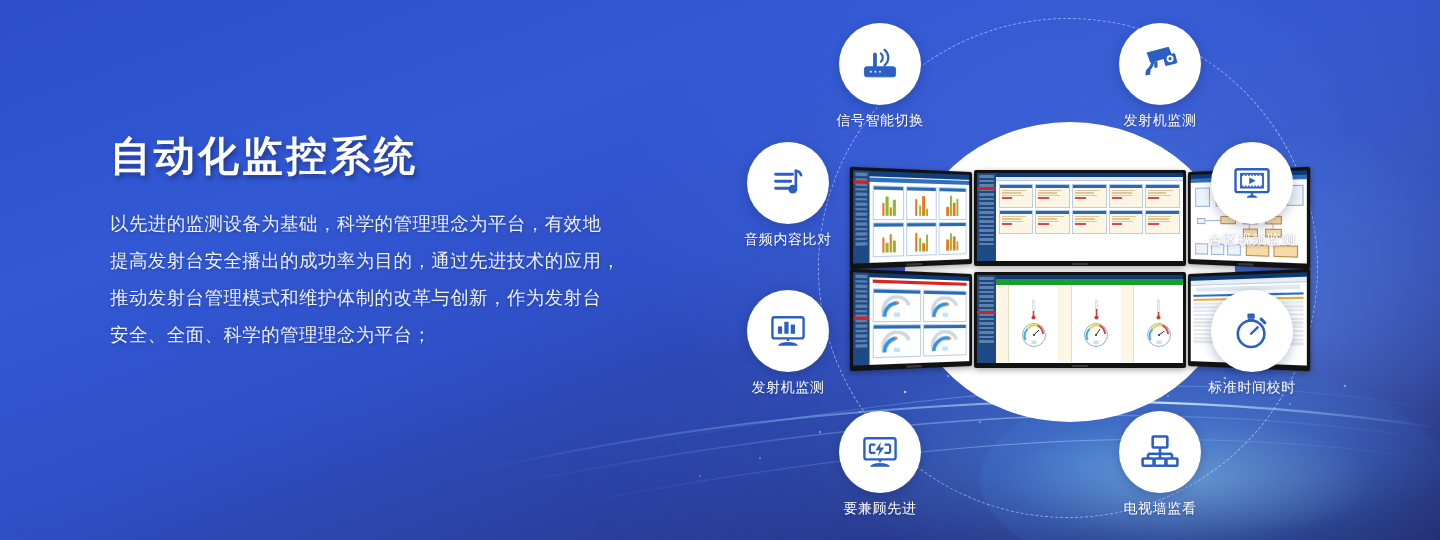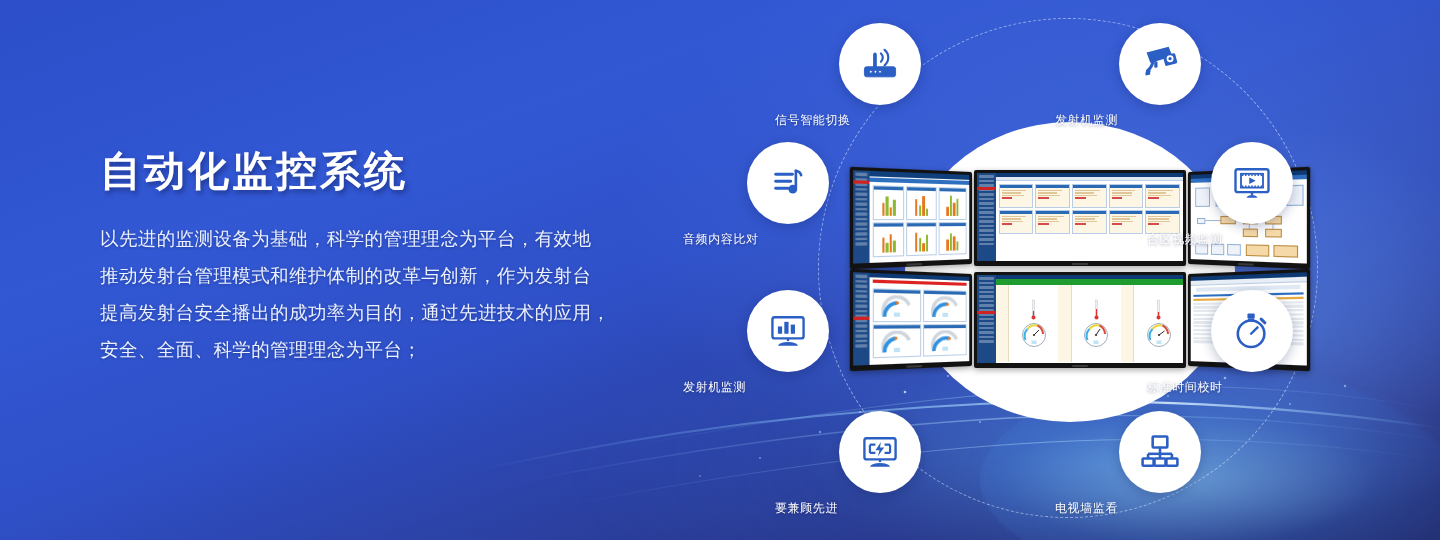--- a/index.html
+++ b/index.html
@@ -30,21 +30,21 @@
     background:radial-gradient(ellipse at 40% 50%, rgba(150,220,255,.45) 0%, rgba(80,160,250,.14) 42%, rgba(0,0,0,0) 72%);
     filter:blur(1px);
   }
   .glow-c {
     left:1100px; top:120px; width:420px; height:420px;
     background:radial-gradient(circle at 50% 50%, rgba(110,160,245,.30) 0%, rgba(0,0,0,0) 68%);
   }
   .wave { position:absolute; left:0; top:300px; width:1440px; height:240px; pointer-events:none; }
 
   
-  .copy { position:absolute; left:100px; top:134px; width:600px;margin-top:15px; }
+  .copy { position:absolute; left:110px; top:134px; width:600px; }
   .headline {
     font-size:41px; font-weight:700; color:#ffffff; letter-spacing:3px;
     text-shadow:2px 3px 5px rgba(10,20,70,.45);
     line-height:1.1; white-space:nowrap;
   }
   .body-copy {
     margin-top:26px; width:592px;
     font-size:18.5px; line-height:37px; color:#ecf1ff; letter-spacing:.4px;
     text-shadow:0 1px 3px rgba(10,20,70,.35);
   }
@@ -65,21 +65,21 @@
   .node { position:absolute; width:1px; height:1px; }
   .bubble {
     position:absolute; left:-41px; top:-41px;
     width:82px; height:82px; border-radius:50%;
     background:#ffffff; box-shadow:0 3px 12px rgba(15,30,90,.28);
     display:flex; align-items:center; justify-content:center;
   }
   .bubble svg { display:block; }
   .node-label {
     position:absolute; left:-105px; top:48px; width:210px;
-    text-align:left; color:#ffffff; font-size:12px; letter-spacing:.6px;
+    text-align:center; color:#ffffff; font-size:14px; letter-spacing:.6px;
     text-shadow:0 1px 3px rgba(10,20,70,.4); white-space:nowrap;
   }
 
   
   .wall { position:absolute; left:150px; top:170px; width:460px; height:200px; }
   .row { position:absolute; left:0; width:460px; height:96px; }
   .row-top { top:0; }
   .row-bot { top:102px; }
   .mon {
     position:absolute; background:#121212; border-radius:2px;
@@ -173,22 +173,22 @@
         <circle cx="980" cy="122" r="1" opacity=".5"></circle>
       <circle cx="1040" cy="110" r="1.1" opacity=".45"></circle>
         <circle cx="1130" cy="126" r="1" opacity=".4"></circle>
     </g>
   </svg>
 
   <div class="copy">
     <h1 class="headline">自动化监控系统</h1>
     <div class="body-copy">
       <p>以先进的监测设备为基础，科学的管理理念为平台，有效地</p>
+      <p>提高发射台安全播出的成功率为目的，通过先进技术的应用，</p>
       <p>推动发射台管理模式和维护体制的改革与创新，作为发射台</p>
-      <p>提高发射台安全播出的成功率为目的，通过先进技术的应用，</p>
       <p>安全、全面、科学的管理理念为平台；</p>
     </div>
   </div>
 
   <div class="graphic">
 
     <div class="dash-ring"></div>
     <div class="white-blob"></div>
 
     <div class="wall">

